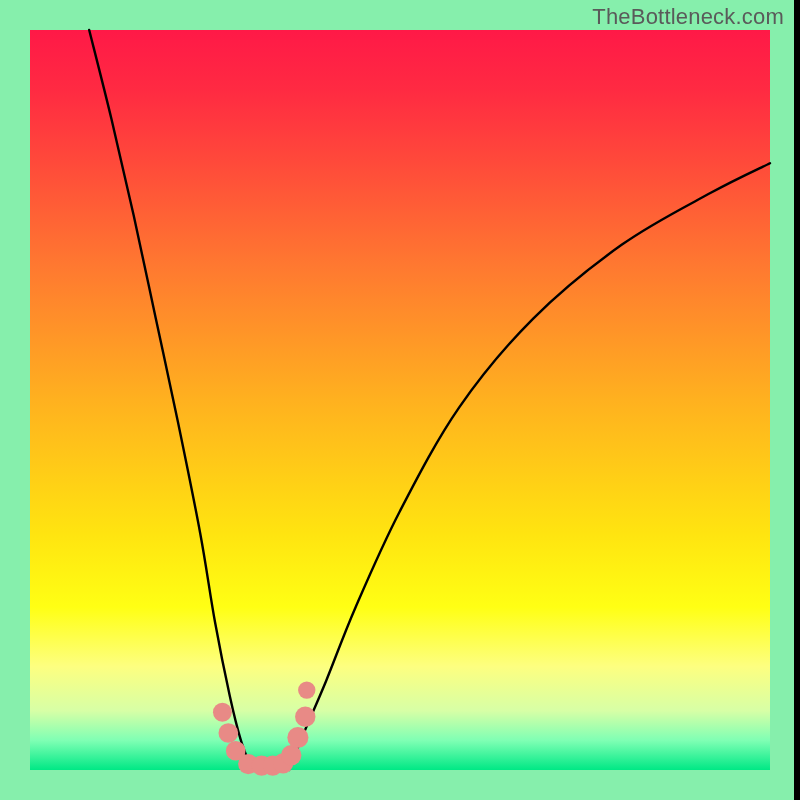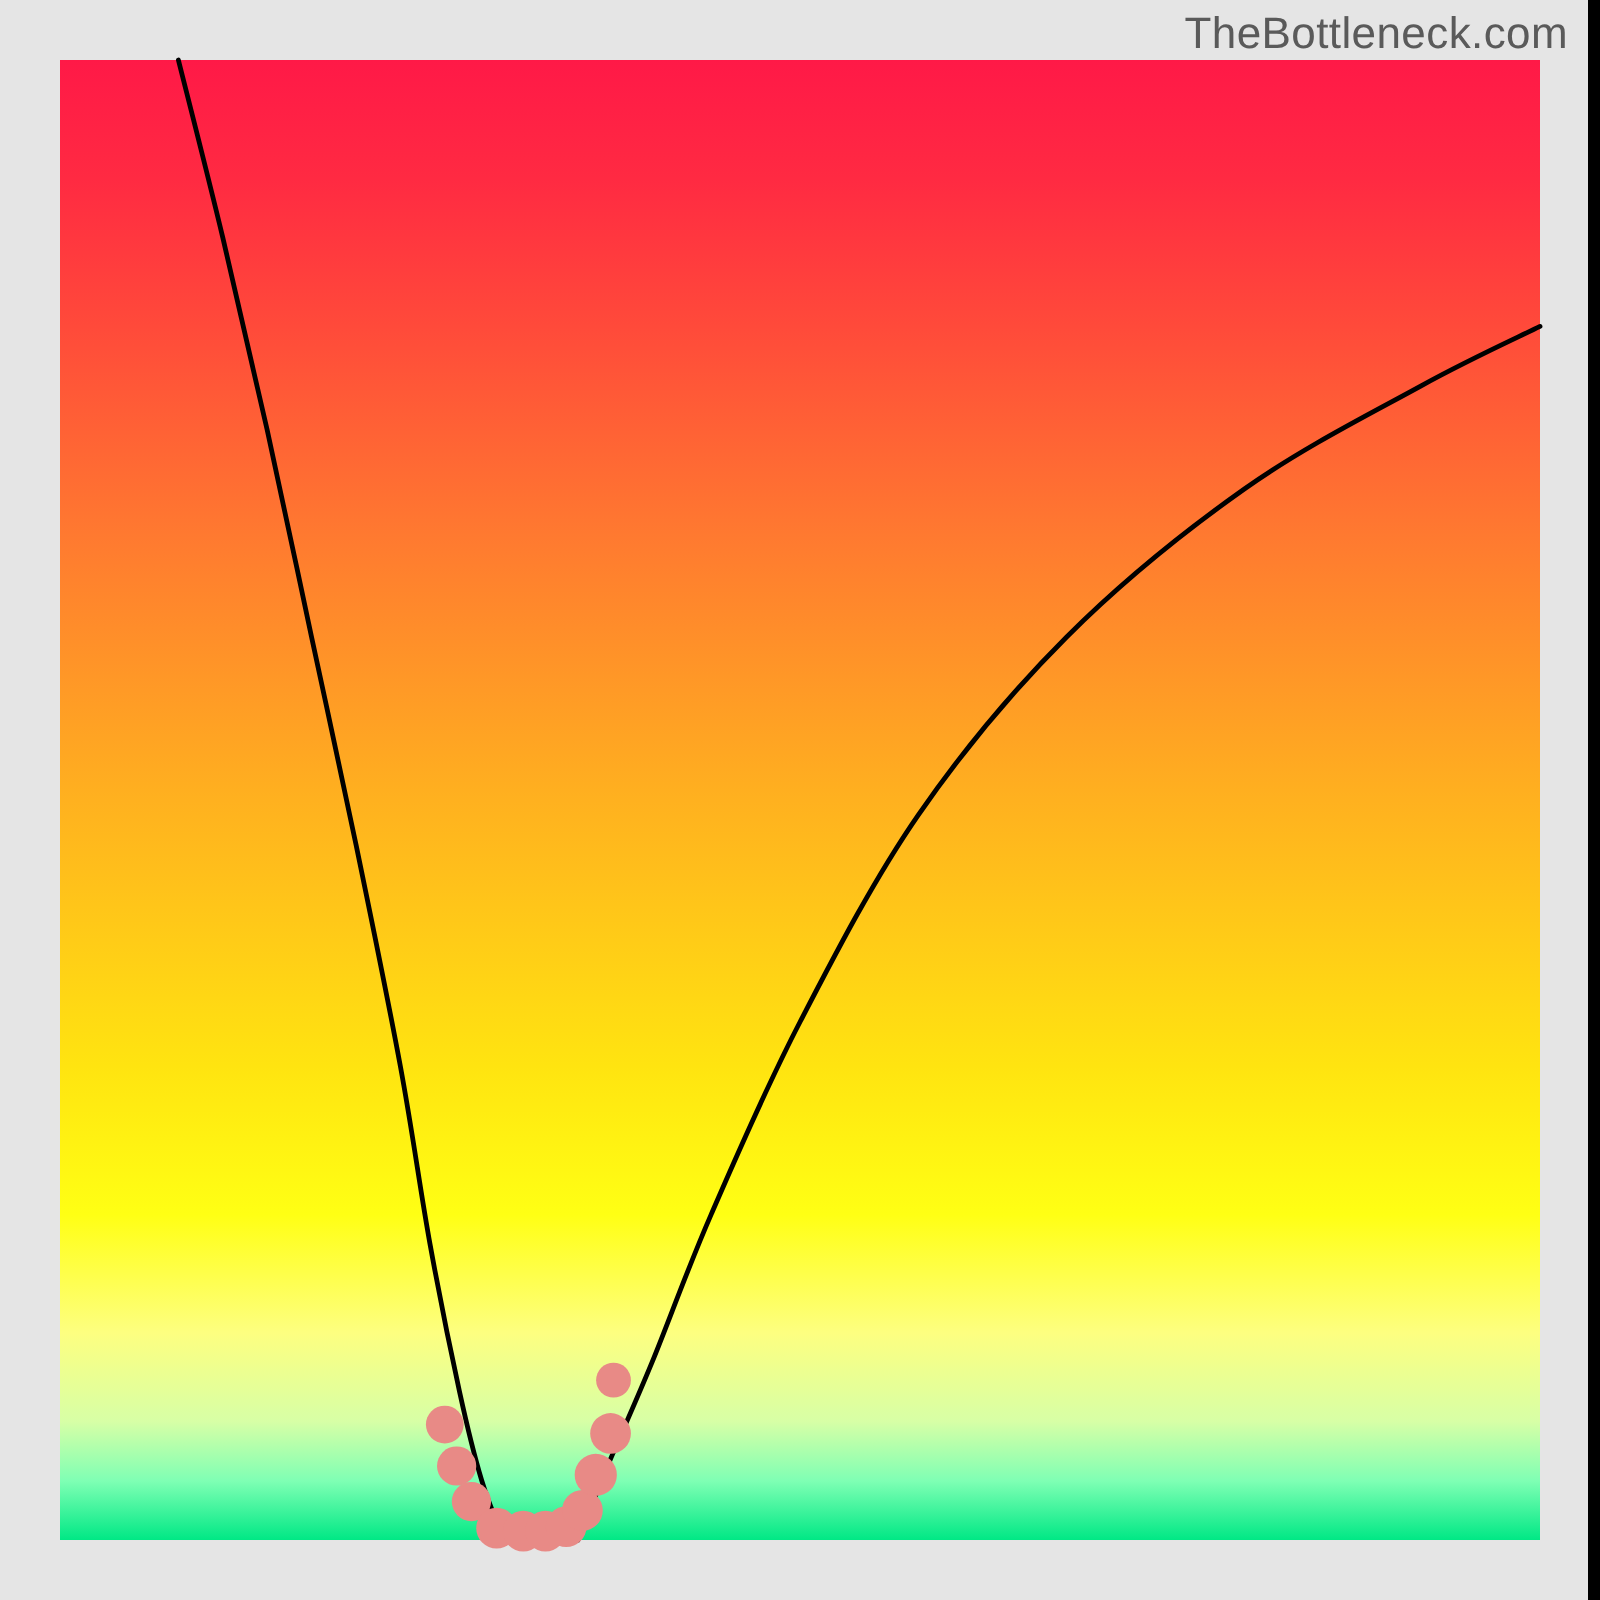--- a/index.html
+++ b/index.html
@@ -8,21 +8,21 @@
     width: 800px;
     height: 800px;
     background: #000;
     overflow: hidden;
     font-family: Arial, Helvetica, sans-serif;
   }
   .stage {
     position: relative;
     width: 794px;
     height: 800px;
-    background: #e5e5e5;
+    background: #86efac;
   }
   .plot-area {
     position: absolute;
     left: 30px;
     top: 30px;
     width: 740px;
     height: 740px;
     background: linear-gradient(
       to bottom,
       #ff1947 0%,

